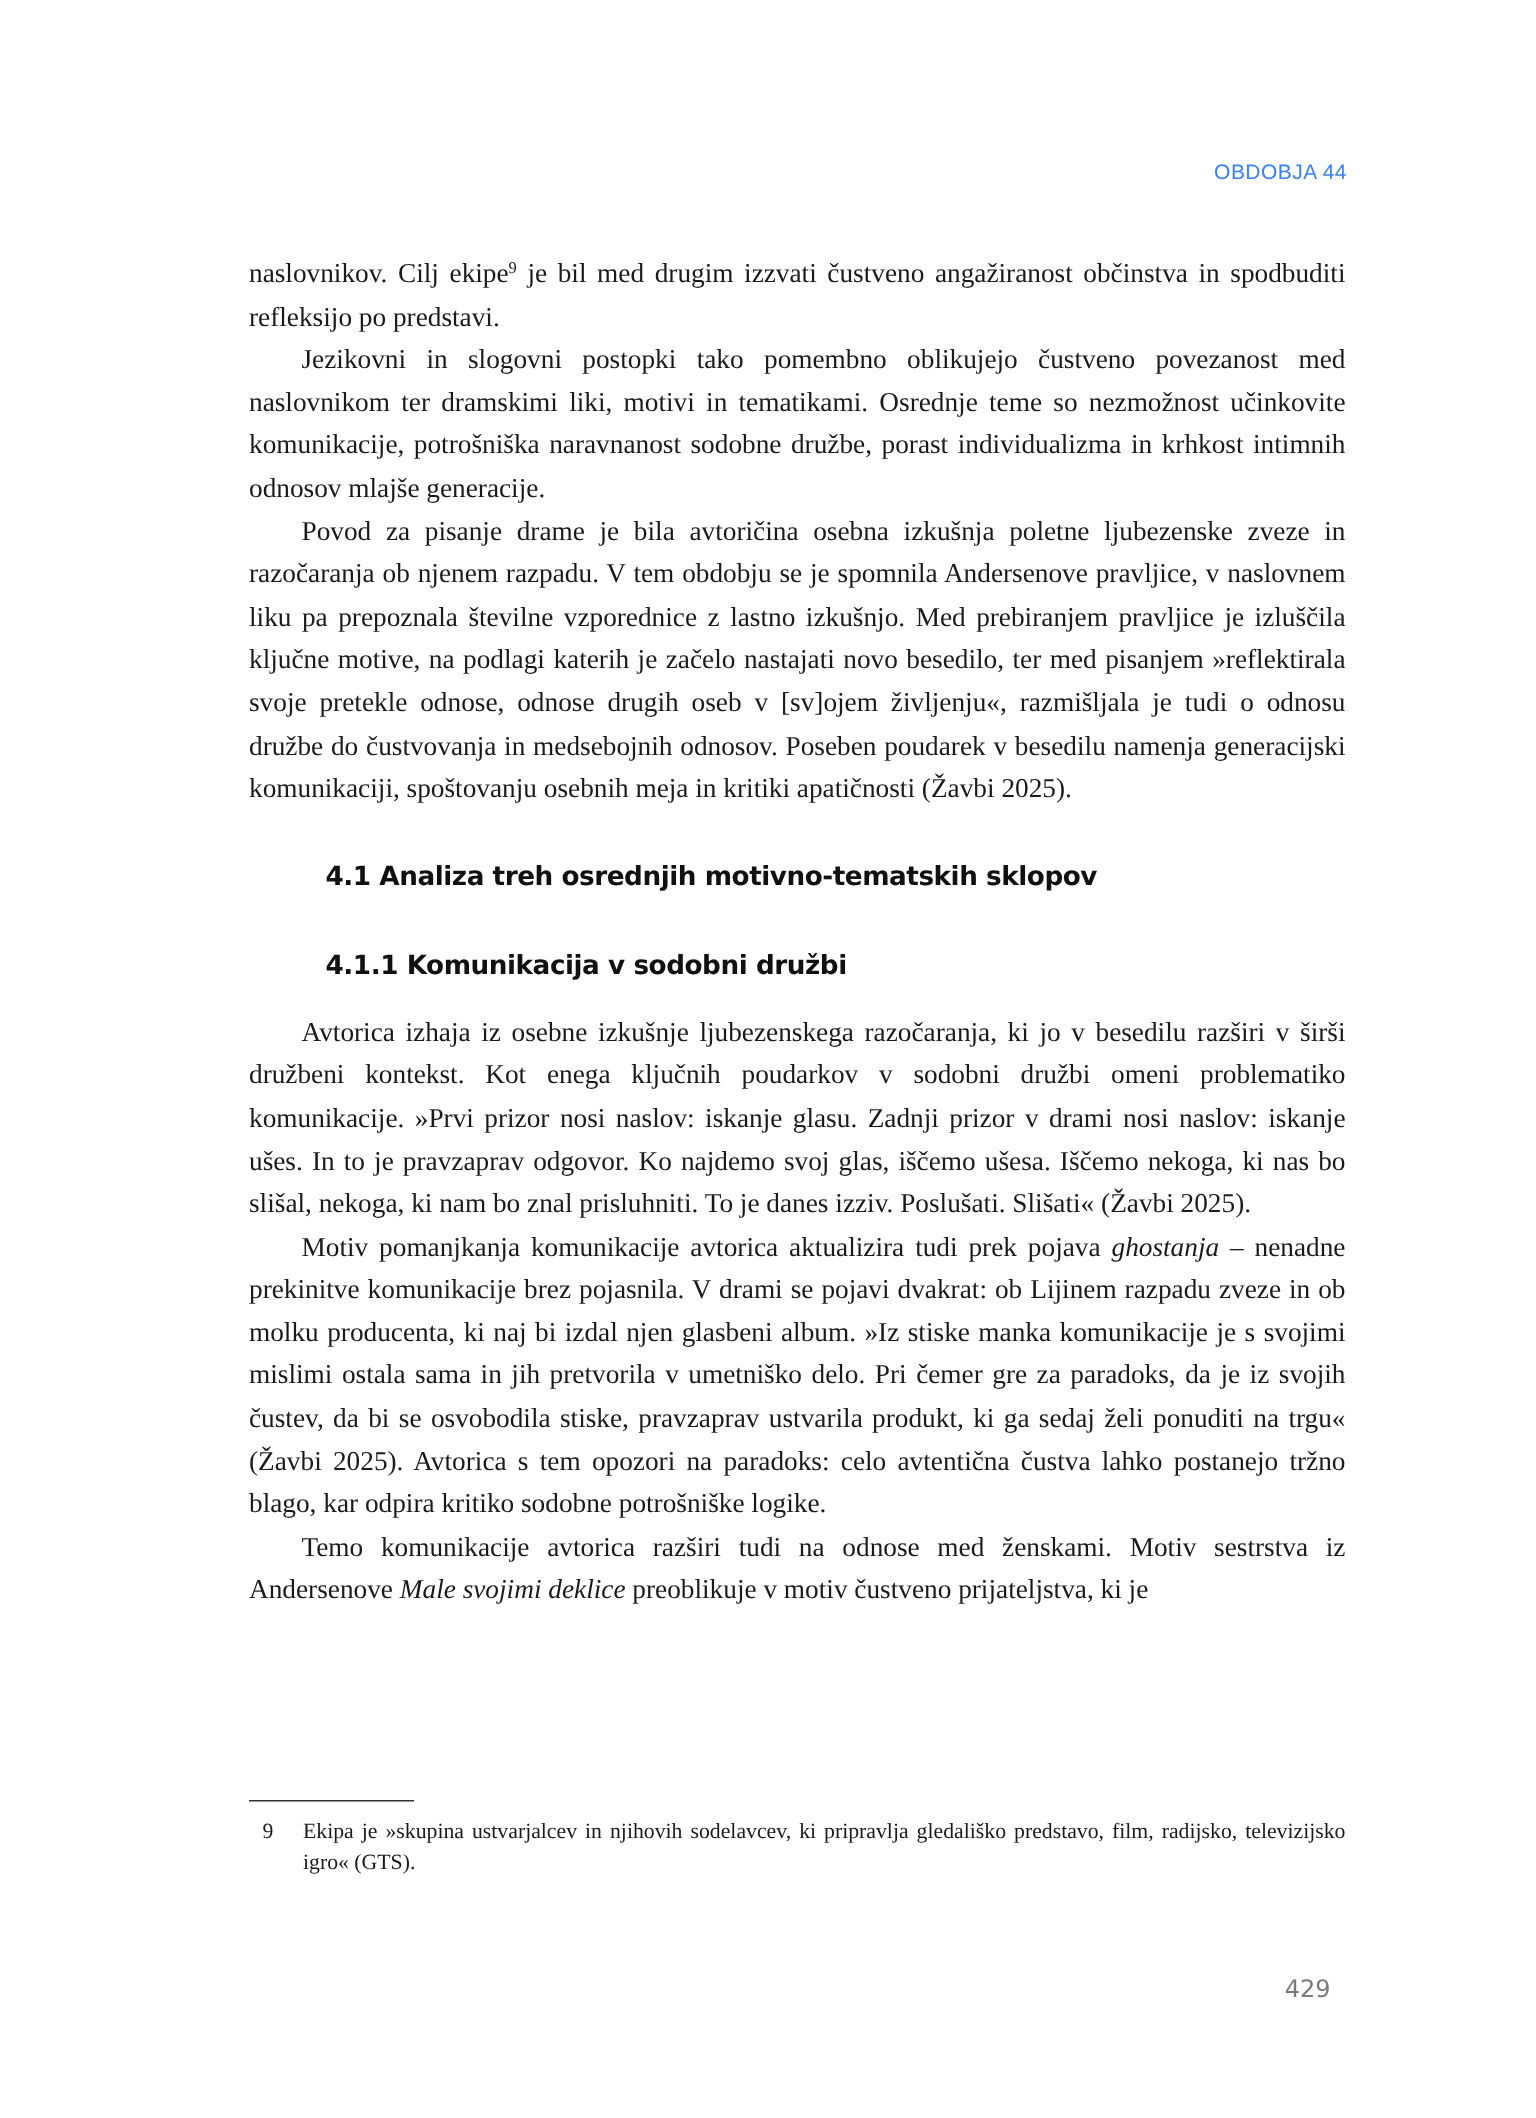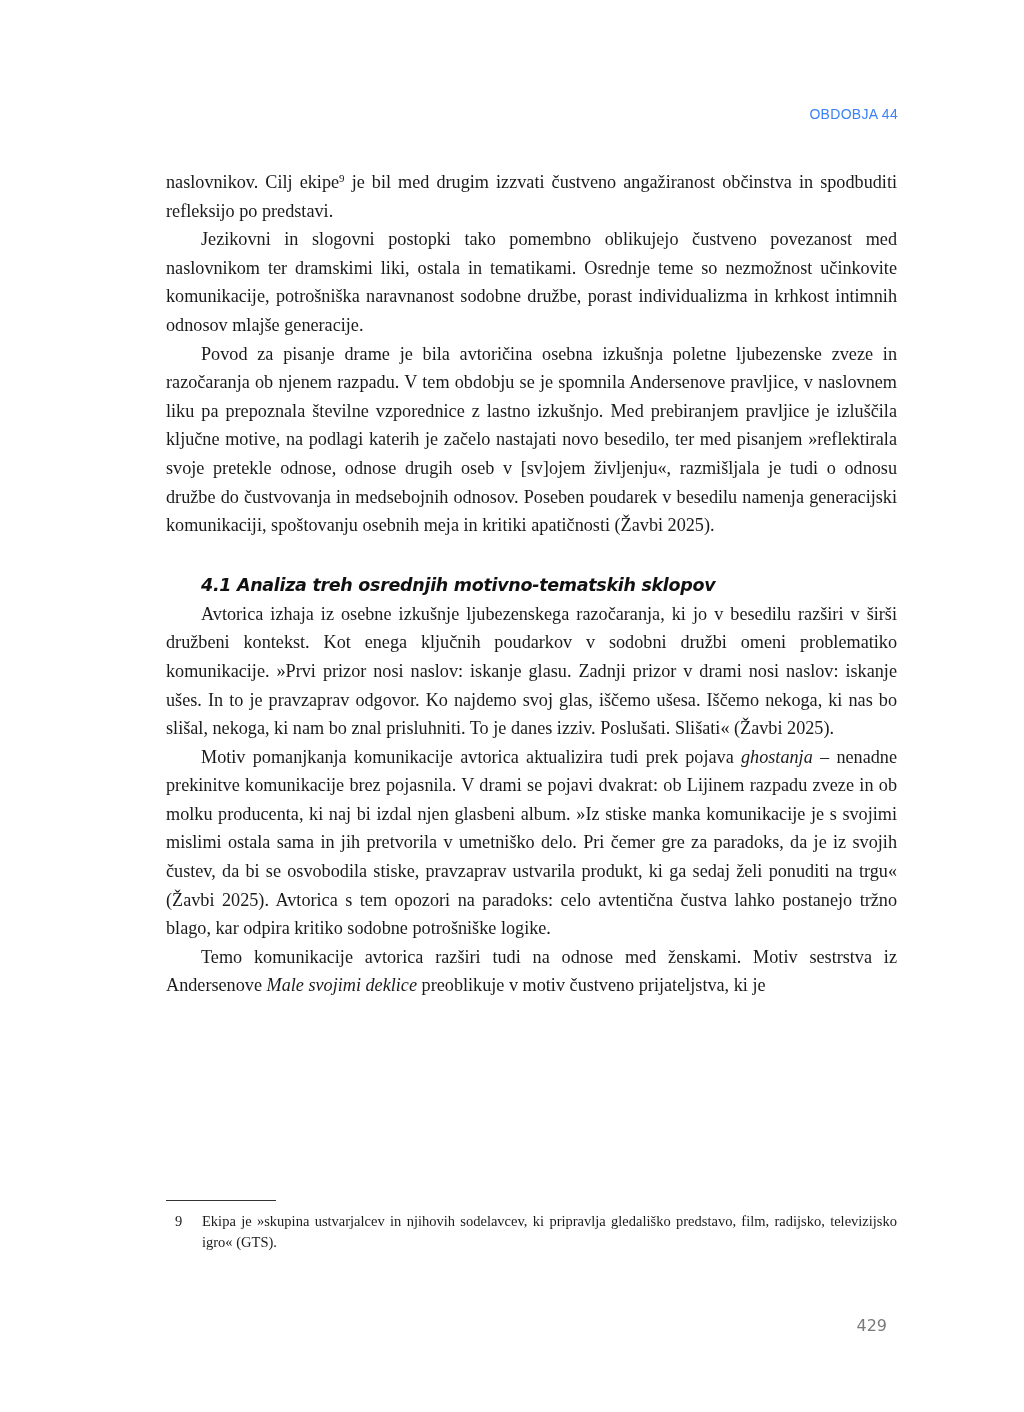--- a/index.html
+++ b/index.html
@@ -12,21 +12,21 @@
   .text-block {
     position:absolute; left:166px; top:168px; width:731px;
     font-family:"Liberation Serif", serif; font-size:18.2px; line-height:28.6px; color:#1a1a1a;
     text-align:justify;
   }
   .text-block p { margin:0; text-indent:35px; }
   .text-block p.noindent { text-indent:0; }
   .text-block sup { font-size:11px; line-height:0; vertical-align:6px; }
   h2.heading {
     font-family:"DejaVu Sans", sans-serif; font-weight:bold; font-size:17.5px;
-    margin:0; padding-left:35px; color:#111; letter-spacing:-0.3px;font-style:italic;
+    margin:16px; padding-left:35px; color:#111; letter-spacing:-0.3px;
   }
   h2.h1 { margin-top:30px; line-height:30px; }
   h2.h2 { margin-top:30px; line-height:28px; }
   .footnote-rule {
     position:absolute; left:166px; top:1200px; width:110px; height:1px; background:#333;
   }
   .footnote {
     position:absolute; left:166px; top:1211px; width:731px;
     font-family:"Liberation Serif", serif; font-size:14.5px; line-height:21px; color:#1a1a1a;
     text-align:justify;
@@ -39,25 +39,26 @@
   }
   em { }
 </style>
 </head>
 <body>
 
 <div class="running-head">OBDOBJA 44</div>
 
 <div class="text-block">
   <p class="noindent"><span>naslovnikov. Cilj ekipe</span><sup>9</sup><span> je bil med drugim izzvati čustveno angažiranost občinstva in spodbuditi refleksijo po predstavi.</span></p>
-  <p>Jezikovni in slogovni postopki tako pomembno oblikujejo čustveno povezanost med naslovnikom ter dramskimi liki, ostala in tematikami. Osrednje teme so nezmožnost učinkovite komunikacije, potrošniška naravnanost sodobne družbe, porast individualizma in krhkost intimnih odnosov mlajše generacije.</p>
+  <p>Jezikovni in slogovni postopki tako pomembno oblikujejo čustveno povezanost med naslovnikom ter dramskimi liki, motivi in tematikami. Osrednje teme so nezmožnost učinkovite komunikacije, potrošniška naravnanost sodobne družbe, porast individualizma in krhkost intimnih odnosov mlajše generacije.</p>
   <p>Povod za pisanje drame je bila avtoričina osebna izkušnja poletne ljubezenske zveze in razočaranja ob njenem razpadu. V tem obdobju se je spomnila Andersenove pravljice, v naslovnem liku pa prepoznala številne vzporednice z lastno izkušnjo. Med prebiranjem pravljice je izluščila ključne motive, na podlagi katerih je začelo nastajati novo besedilo, ter med pisanjem »reflektirala svoje pretekle odnose, odnose drugih oseb v [sv]ojem življenju«, razmišljala je tudi o odnosu družbe do čustvovanja in medsebojnih odnosov. Poseben poudarek v besedilu namenja generacijski komunikaciji, spoštovanju osebnih meja in kritiki apatičnosti (Žavbi 2025).</p>
 
   <h2 class="heading h1">4.1 Analiza treh osrednjih motivno-tematskih sklopov</h2>
 
+  <h2 class="heading h2">4.1.1 Komunikacija v sodobni družbi</h2>
   <p>Avtorica izhaja iz osebne izkušnje ljubezenskega razočaranja, ki jo v besedilu razširi v širši družbeni kontekst. Kot enega ključnih poudarkov v sodobni družbi omeni problematiko komunikacije. »Prvi prizor nosi naslov: iskanje glasu. Zadnji prizor v drami nosi naslov: iskanje ušes. In to je pravzaprav odgovor. Ko najdemo svoj glas, iščemo ušesa. Iščemo nekoga, ki nas bo slišal, nekoga, ki nam bo znal prisluhniti. To je danes izziv. Poslušati. Slišati« (Žavbi 2025).</p>
   <p><span>Motiv pomanjkanja komunikacije avtorica aktualizira tudi prek pojava </span><em>ghostanja</em><span> – nenadne prekinitve komunikacije brez pojasnila. V drami se pojavi dvakrat: ob Lijinem razpadu zveze in ob molku producenta, ki naj bi izdal njen glasbeni album. »Iz stiske manka komunikacije je s svojimi mislimi ostala sama in jih pretvorila v umetniško delo. Pri čemer gre za paradoks, da je iz svojih čustev, da bi se osvobodila stiske, pravzaprav ustvarila produkt, ki ga sedaj želi ponuditi na trgu« (Žavbi 2025). Avtorica s tem opozori na paradoks: celo avtentična čustva lahko postanejo tržno blago, kar odpira kritiko sodobne potrošniške logike.</span></p>
   <p><span>Temo komunikacije avtorica razširi tudi na odnose med ženskami. Motiv sestrstva iz Andersenove </span><em>Male svojimi deklice</em><span> preoblikuje v motiv čustveno prijateljstva, ki je</span></p>
 </div>
 
 <div class="footnote-rule"></div>
 <div class="footnote">
   <span class="fn-num">9</span>
   <span class="fn-text">Ekipa je »skupina ustvarjalcev in njihovih sodelavcev, ki pripravlja gledališko predstavo, film, radijsko, televizijsko igro« (GTS).</span>
 </div>

